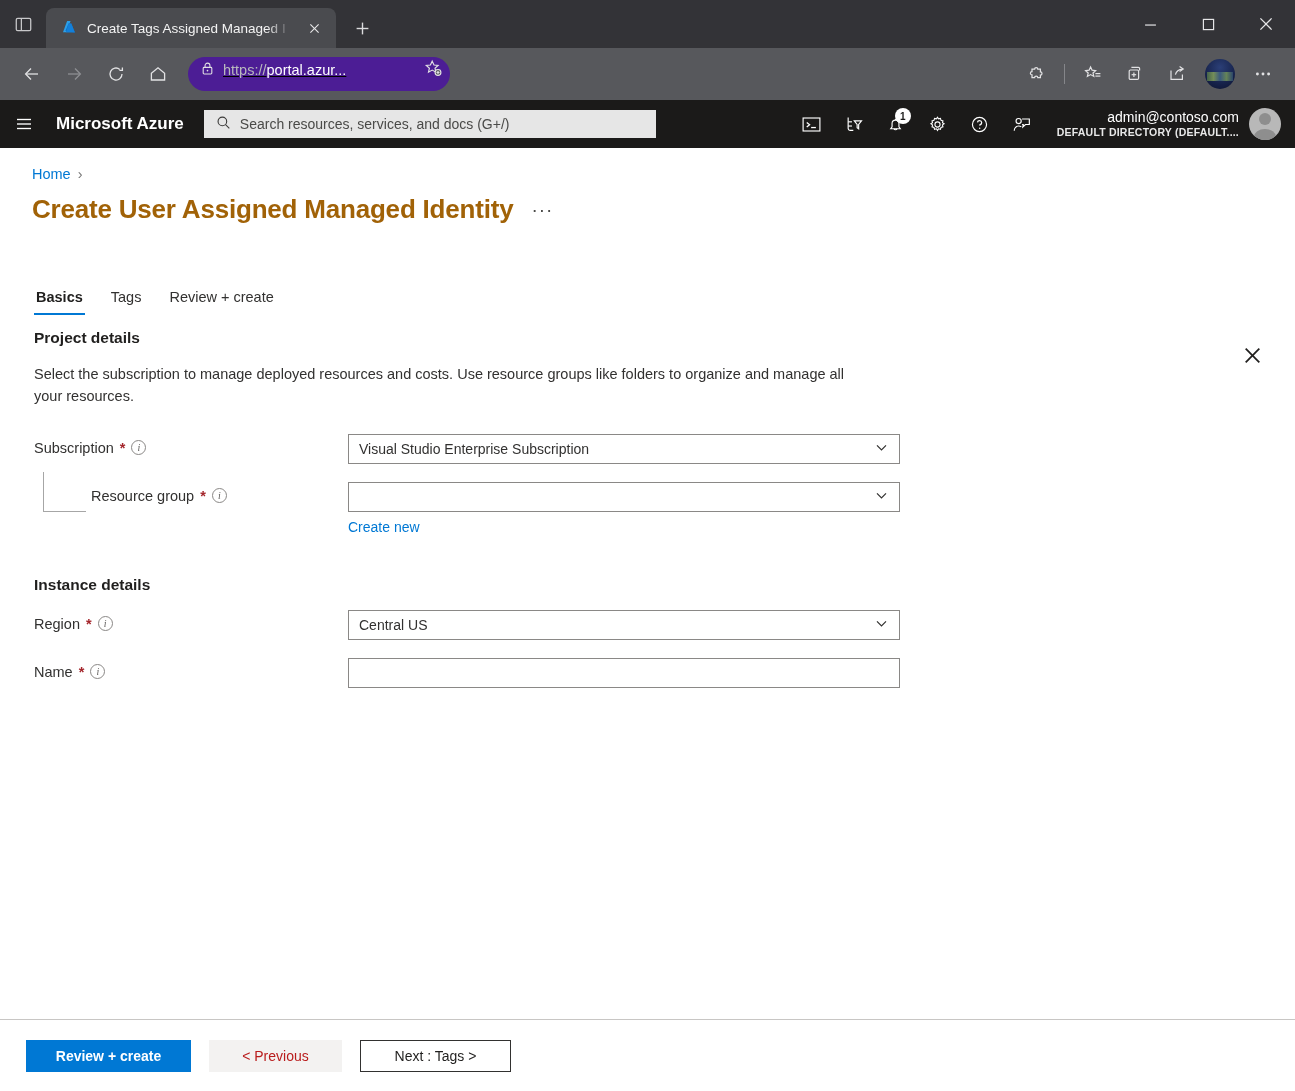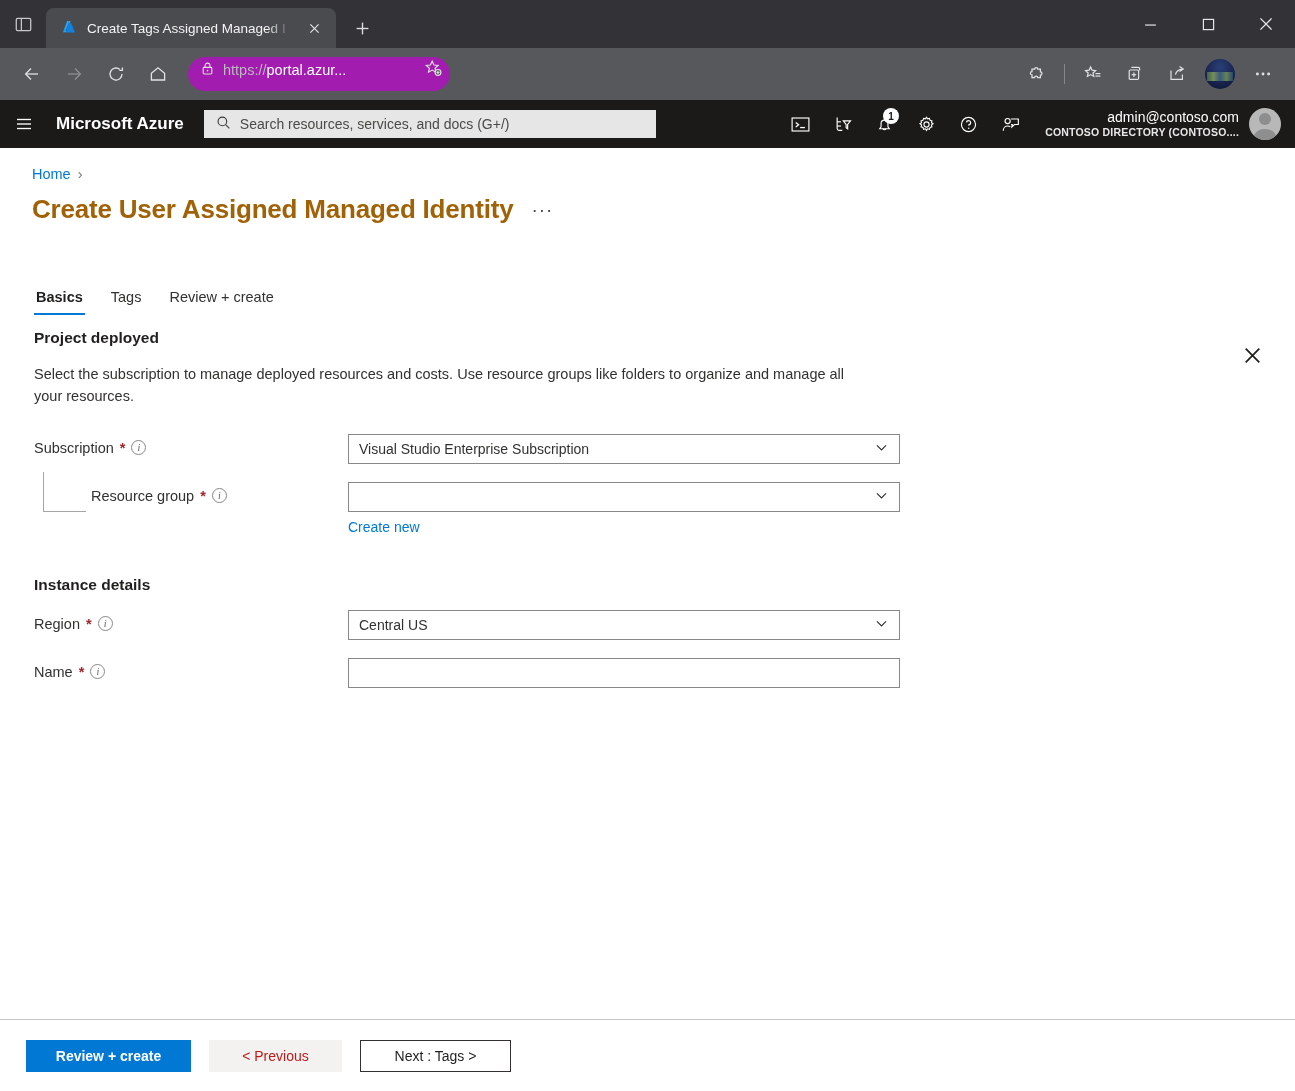--- a/index.html
+++ b/index.html
@@ -52,22 +52,22 @@
     height: 52px; background: #57585c;
     display: flex; align-items: center; padding: 0 12px; gap: 2px;
   }
   .tb-btn {
     width: 40px; height: 36px; border-radius: 4px;
     display: flex; align-items: center; justify-content: center;
     flex: 0 0 auto;
   }
   .omnibox {
     flex: 0 0 auto; width: 262px; height: 34px; margin-left: 8px;
-    background: #a21caf; border-radius: 17px;
-    display: flex; align-items: center; padding: 0 8px 8px 12px; gap: 8px;
+    background: #4c1d95; border-radius: 17px;
+    display: flex; align-items: center; padding: 0 8px 8px 12px; gap: 8px; text-decoration: underline;
   }
   .omnibox-url { flex: 1 1 auto; font-size: 14.5px; color: #ffffff; white-space: nowrap; }
   .omnibox-url .scheme { color: #b9babd; }
   .tb-spacer { flex: 1 1 auto; }
   .tb-sep { width: 1px; height: 20px; background: #85868a; margin: 0 6px; }
   .avatar-btn {
     width: 30px; height: 30px; border-radius: 50%; margin: 0 6px;
     background: radial-gradient(circle at 50% 28%, #2b3f77 0%, #16224a 62%, #0d1430 100%);
     position: relative; overflow: hidden; flex: 0 0 auto;
   }
@@ -412,21 +412,21 @@
     <svg width="21" height="21" viewBox="0 0 22 22" stroke="#ffffff" stroke-width="1.2" fill="none">
       <circle cx="8" cy="7.4" r="2.7"></circle>
       <path d="M3.4 17.6 c0-3 2.1-5 4.6-5 1.1 0 2 0.3 2.8 0.9"></path>
       <polyline points="11.6,5.2 19.2,5.2 19.2,11 15.2,11 12.4,13.6 12.8,11 11.6,11"></polyline>
     </svg>
   </div>
 
   <div class="az-account">
     <div class="az-account-text">
       <div class="az-account-email">admin@contoso.com</div>
-      <div class="az-account-dir">CONTOSO DIRECTORY (CONTOSO....</div>
+      <div class="az-account-dir">DEFAULT DIRECTORY (DEFAULT....</div>
     </div>
     <div class="az-avatar"></div>
   </div>
 </div>
 
 <div class="blade">
 
   <div class="breadcrumb">
     <span>Home</span><span class="chev">›</span>
   </div>
@@ -450,21 +450,21 @@
     <div class="tab-item">
       <span>Tags</span>
     </div>
     <div class="tab-item">
       <span>Review + create</span>
     </div>
   </div>
 
   <div class="form">
 
-    <div class="section-h">Project deployed</div>
+    <div class="section-h">Project details</div>
     <div class="section-desc">Select the subscription to manage deployed resources and costs. Use resource groups like folders to organize and manage all your resources.</div>
 
     <div class="field">
       <div class="field-label">
         <span>Subscription</span>
         <span class="req">*</span>
         <span class="info-i">i</span>
       </div>
       <div class="control">
         <div class="select-box">

